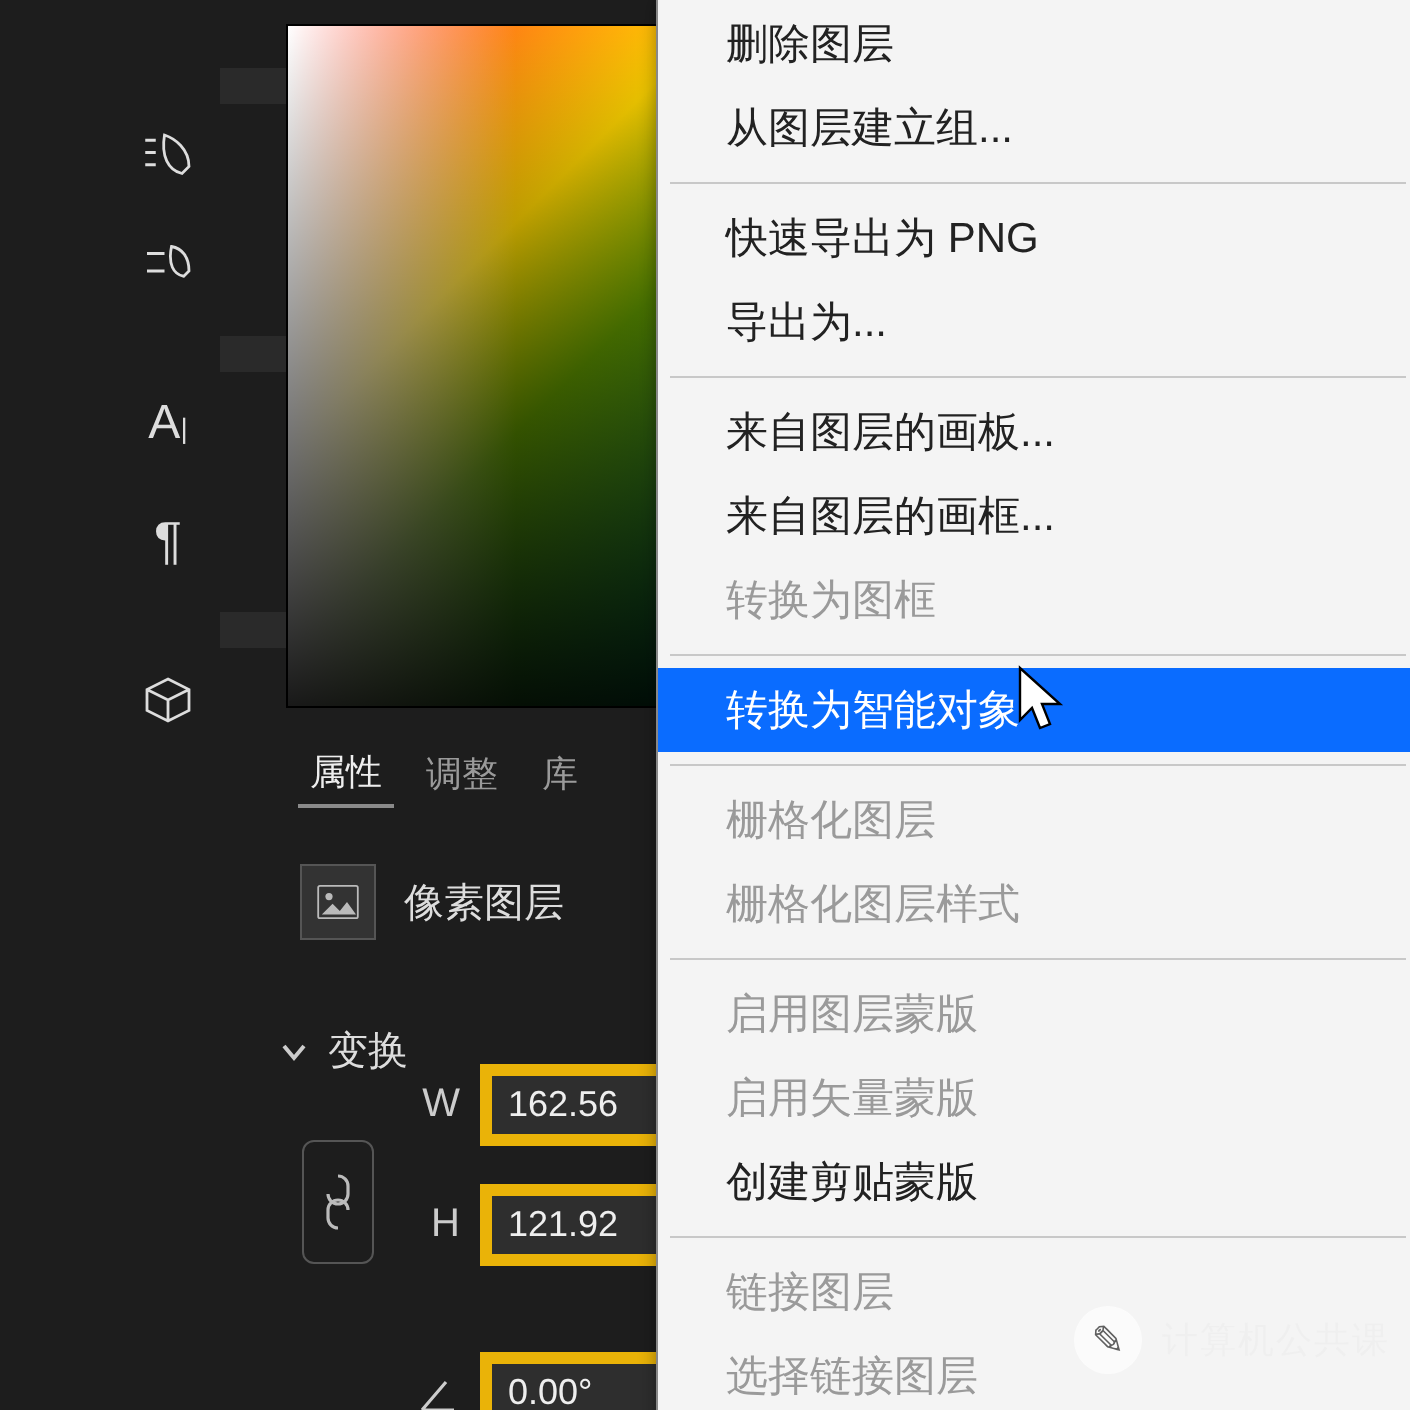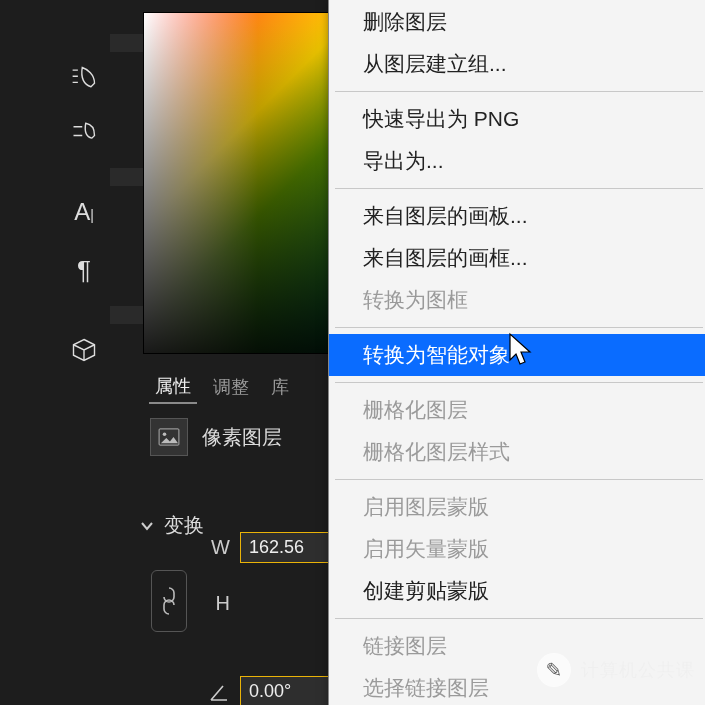--- a/index.html
+++ b/index.html
@@ -13,31 +13,31 @@
   .swatch{position:absolute;left:143px;top:12px;width:190px;height:340px;background:
      linear-gradient(to bottom, rgba(0,0,0,0) 0%, rgba(0,0,0,.9) 100%),
      linear-gradient(to right, #fff 0%, rgba(255,255,255,0) 60%),
      linear-gradient(135deg,#ff2a2a 0%,#ffd400 40%,#6fb000 60%,#0a8a4a 100%);
      border:1px solid #000;}
   
   .tabs{position:absolute;left:133px;top:370px;width:210px;height:34px;display:flex;gap:10px;align-items:center;padding-left:16px;color:#9a9a9a;font-size:18px;}
   .tabs .tab{padding:4px 6px;cursor:pointer;}
   .tabs .tab.active{color:#eee;border-bottom:2px solid #8a8a8a;}
   
-  .pixrow{position:absolute;left:150px;top:418px;display:flex;align-items:center;gap:14px;}
+  .pixrow{position:absolute;left:150px;top:432px;display:flex;align-items:center;gap:14px;}
   .thumb{width:36px;height:36px;border:1px solid #555;background:#333;display:flex;align-items:center;justify-content:center;}
   .thumb svg{width:22px;height:18px;fill:#bbb;}
   .pixlabel{font-size:20px;color:#ddd;}
   
   .section-hdr{position:absolute;left:140px;top:512px;display:flex;align-items:center;gap:10px;color:#ddd;font-size:20px;}
   .chev{width:14px;height:14px;display:inline-block;}
   .link-toggle{position:absolute;left:151px;top:570px;width:34px;height:60px;border:1px solid #555;border-radius:6px;display:flex;align-items:center;justify-content:center;}
   .row{position:absolute;left:200px;display:flex;align-items:center;gap:10px;color:#ddd;font-size:20px;}
   .row .lbl{width:30px;text-align:right;color:#ccc;}
-  .numbox{background:#2e2e2e;border:1px solid #eab308;color:#eee;font-size:18px;padding:4px 8px;width:80px;}
+  .numbox{background:#2e2e2e;border:6px solid #eab308;color:#eee;font-size:18px;padding:4px 8px;width:80px;}
   .anglelbl{width:30px;display:flex;align-items:center;justify-content:flex-end;}
   
   .ctxmenu{position:absolute;left:328px;top:-4px;width:380px;background:#f4f4f4;border:1px solid #888;box-shadow:2px 4px 10px rgba(0,0,0,.5);padding:4px 0;}
   .mi{padding:7px 34px;font-size:21px;color:#222;white-space:nowrap;}
   .mi.disabled{color:#9a9a9a;}
   .mi.hl{background:#0a6cff;color:#fff;}
   .sep{height:1px;background:#c8c8c8;margin:6px 6px;}
   
   .cursor{position:absolute;left:508px;top:332px;pointer-events:none;}
   .cursor svg{width:26px;height:34px;}
@@ -109,20 +109,21 @@
   </svg>
 </div>
 
 <div class="row" style="top:532px;">
   <span class="lbl">W</span>
   <div class="numbox">162.56</div>
 </div>
 
 <div class="row" style="top:592px;">
   <span class="lbl">H</span>
+  <div class="numbox">121.92</div>
 </div>
 
 <div class="row" style="top:676px;">
   <span class="anglelbl">
     <svg width="22" height="22" viewBox="0 0 22 22">
           <path d="M3 19h16 M3 19L15 5" fill="none" stroke="#ccc" stroke-width="1.6"></path>
         </svg>
   </span>
   <div class="numbox">0.00°</div>
 </div>

